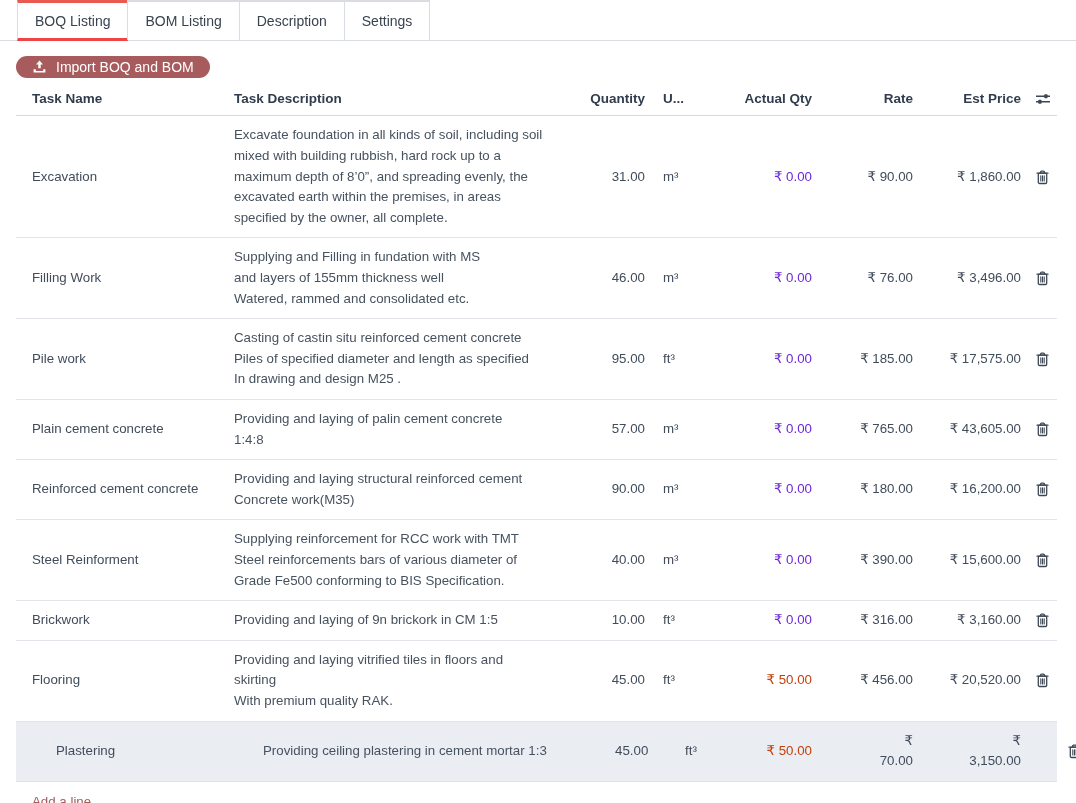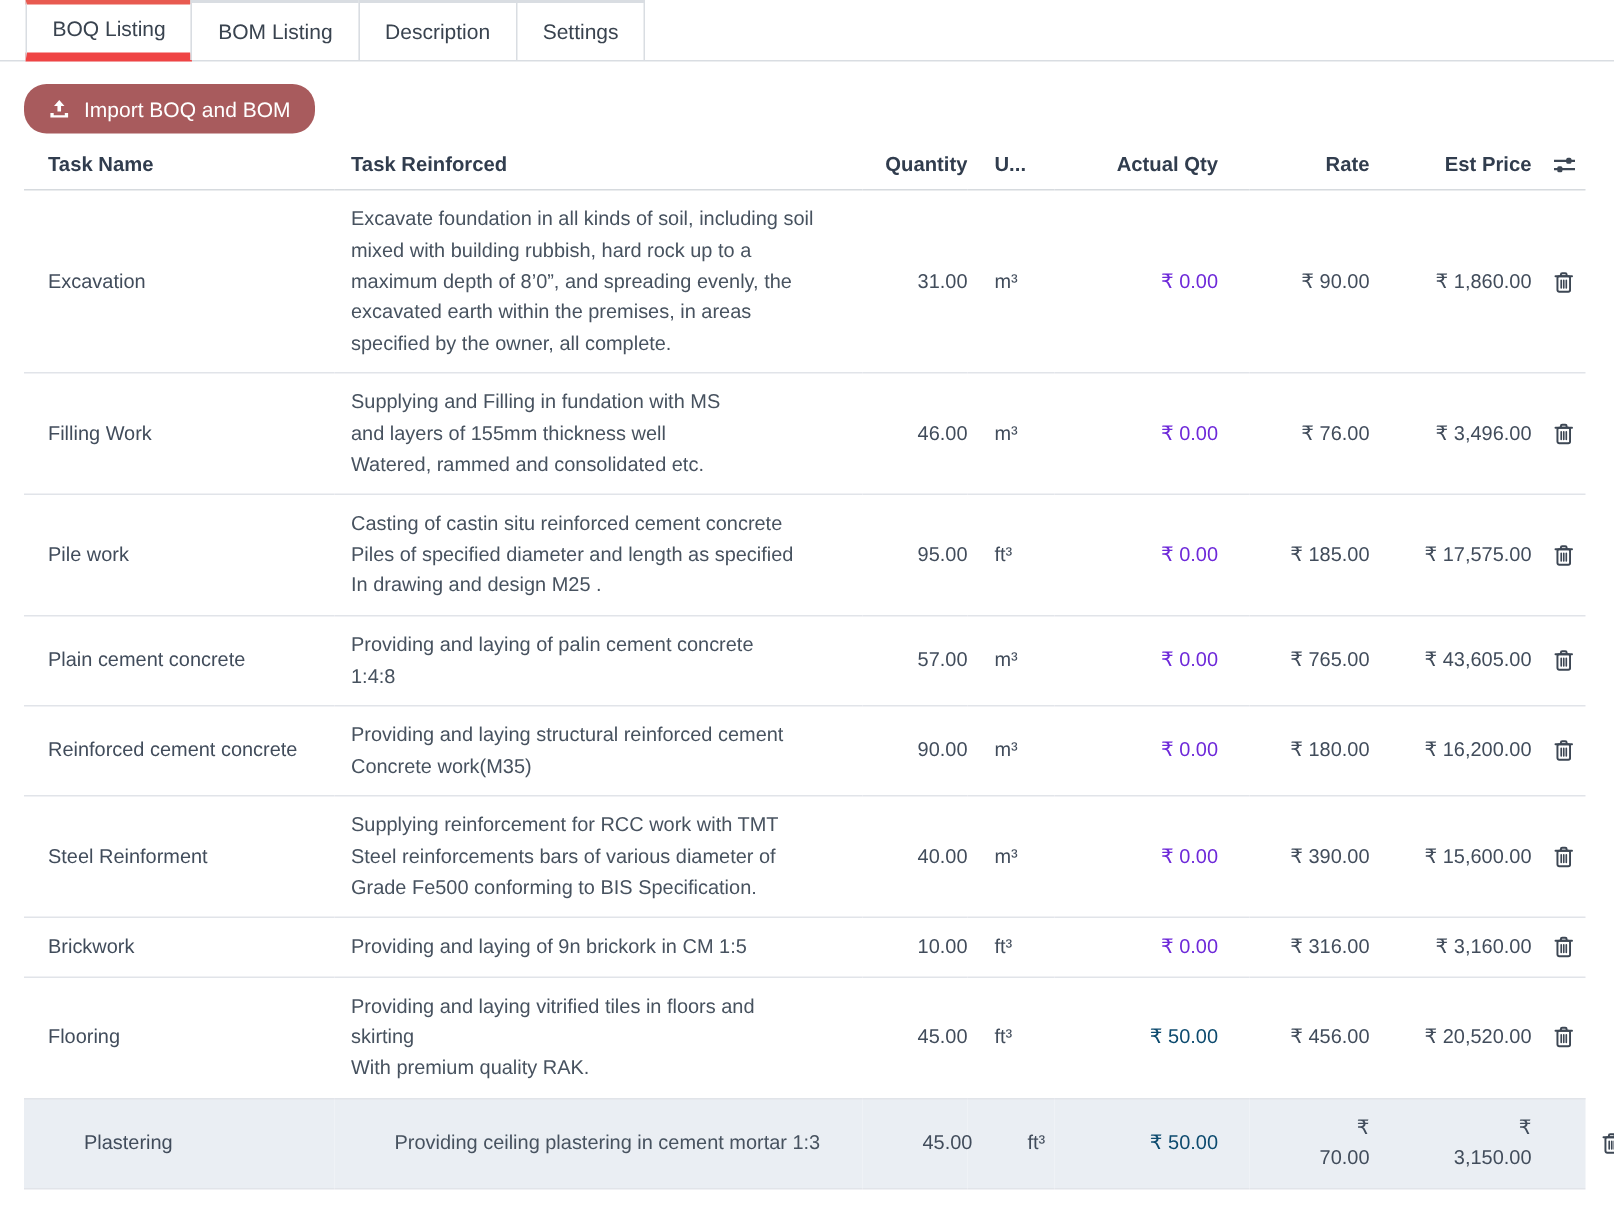--- a/index.html
+++ b/index.html
@@ -29,33 +29,33 @@
     border-top: 2px solid #d9dde2;
     margin-right: -1px;
     font-size: 14px;
     color: #39434f;
     cursor: pointer;
     background: #fff;
     white-space: nowrap;
   }
   .tab.active {
     border-top: 3px solid #e85a50;
-    border-bottom: 6px solid #ef4444;
+    border-bottom: 3px solid #ef4444;
     margin-bottom: -1px;
     font-weight: 400;
   }
   
   .toolbar { padding: 15px 0 0 16px; display: flex; gap: 8px; }
   .btn {
     display: inline-flex; align-items: center; gap: 9px;
     background: #a85b5d;
     color: #fff;
     border: none;
     border-radius: 15px;
-    height: 33px;
+    height: 22px;
     padding: 0 16px;
     font-size: 14px;
     font-weight: 500;
     font-family: inherit;
     cursor: pointer;
     white-space: nowrap;
   }
   .btn svg { display: block; }
   
   table.boq {
@@ -102,21 +102,21 @@
   }
   td.t-name { padding-left: 16px; padding-right: 8px; color: #414c5b; }
   td.t-desc { padding-left: 11px; white-space: pre-line; color: #47525f; }
   td.t-qty  { text-align: right; }
   td.t-uom  { padding-left: 18px; }
   td.t-aqty { text-align: right; padding-right: 21px; }
   td.t-rate { text-align: right; padding-right: 15px; }
   td.t-est  { text-align: right; padding-right: 7px; }
   td.t-del  { text-align: center; cursor: pointer; }
   td.t-aqty.green { color: #6d28d9; }
-  td.t-aqty.red   { color: #0c4a6e; }
+  td.t-aqty.red   { color: #c2410c; }
   tr.highlight td { background: #eaeef3; padding-left: 40px; }
   .addline td {
     padding: 10px 0 10px 16px;
     color: #a85b5d;
     cursor: pointer;
     border-bottom: 1px solid #e1e4e9;
   }
   .icon-del svg { vertical-align: middle; }
   .h-del svg { vertical-align: middle; }
 </style>
@@ -157,21 +157,21 @@
       <col class="c-qty">
       <col class="c-uom">
     <col class="c-aqty">
       <col class="c-rate">
       <col class="c-est">
       <col class="c-del">
   </colgroup>
   <thead>
     <tr>
       <th class="h-name">Task Name</th>
-      <th class="h-desc">Task Reinforced</th>
+      <th class="h-desc">Task Description</th>
       <th class="h-qty">Quantity</th>
       <th class="h-uom">U...</th>
       <th class="h-aqty">Actual Qty</th>
       <th class="h-rate">Rate</th>
       <th class="h-est">Est Price</th>
       <th class="h-del">
         <span>
           <svg width="16" height="14" viewBox="0 0 16 14">
             <path d="M1 4.2 H15 M1 9.8 H15" stroke="#3d4754" stroke-width="1.5"></path>
             <rect x="9.2" y="2.2" width="3.4" height="4" rx="1" fill="#3d4754"></rect>

